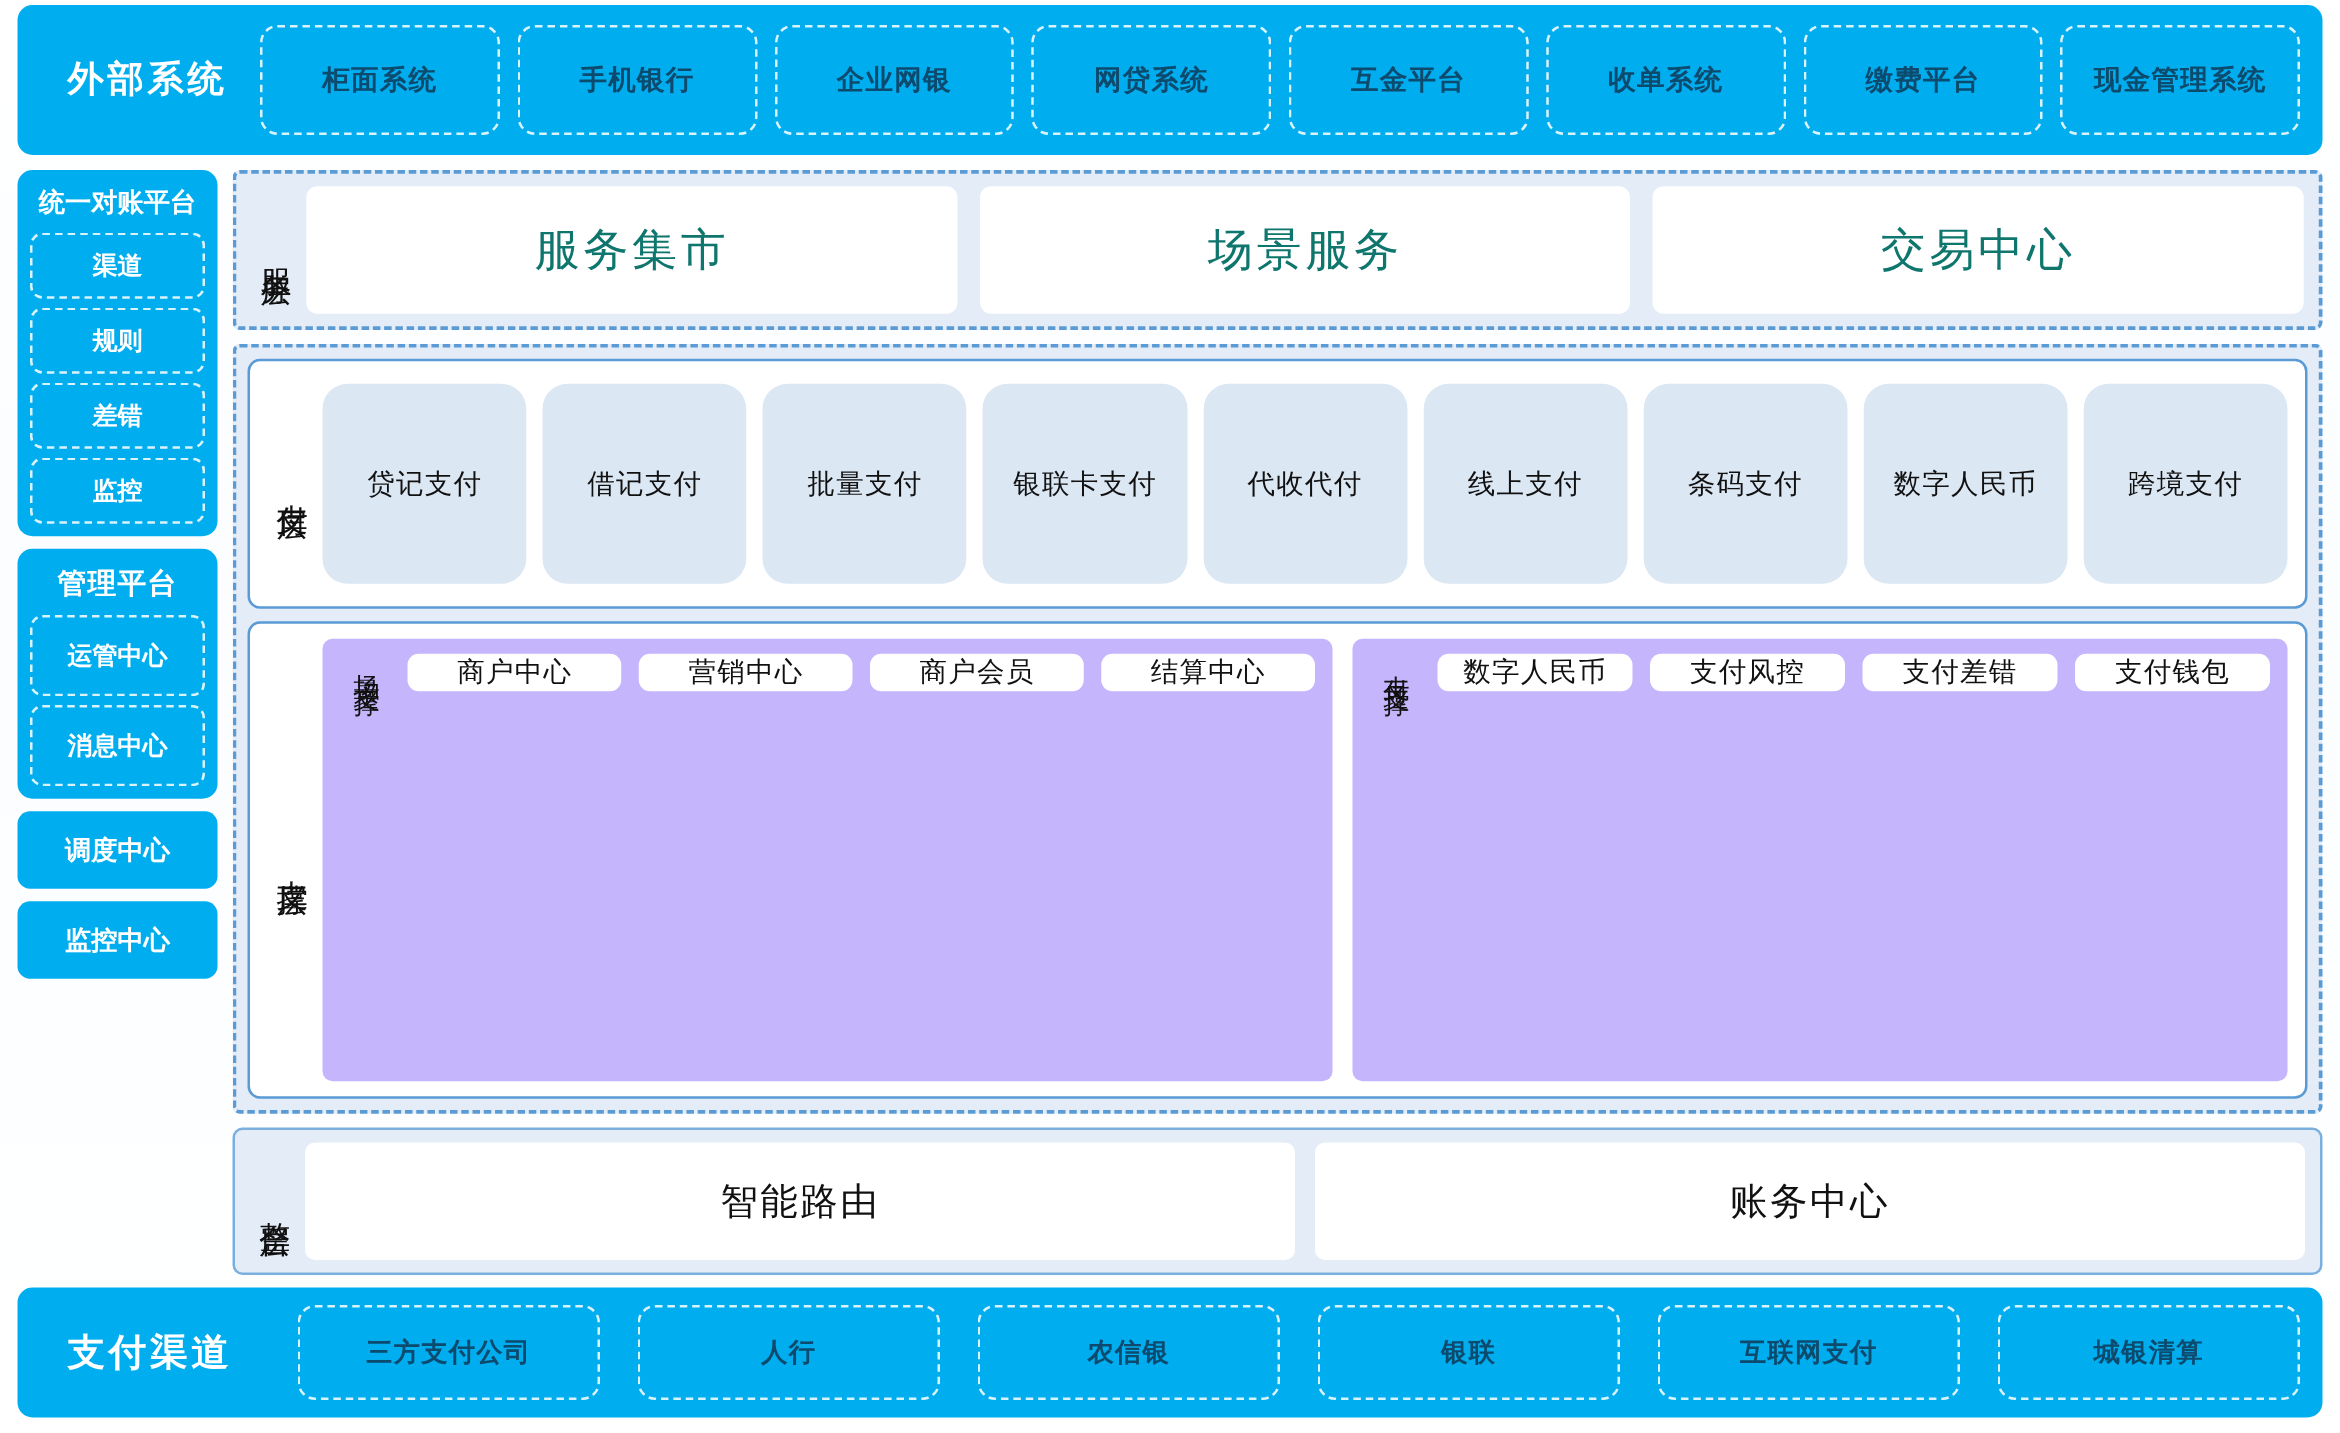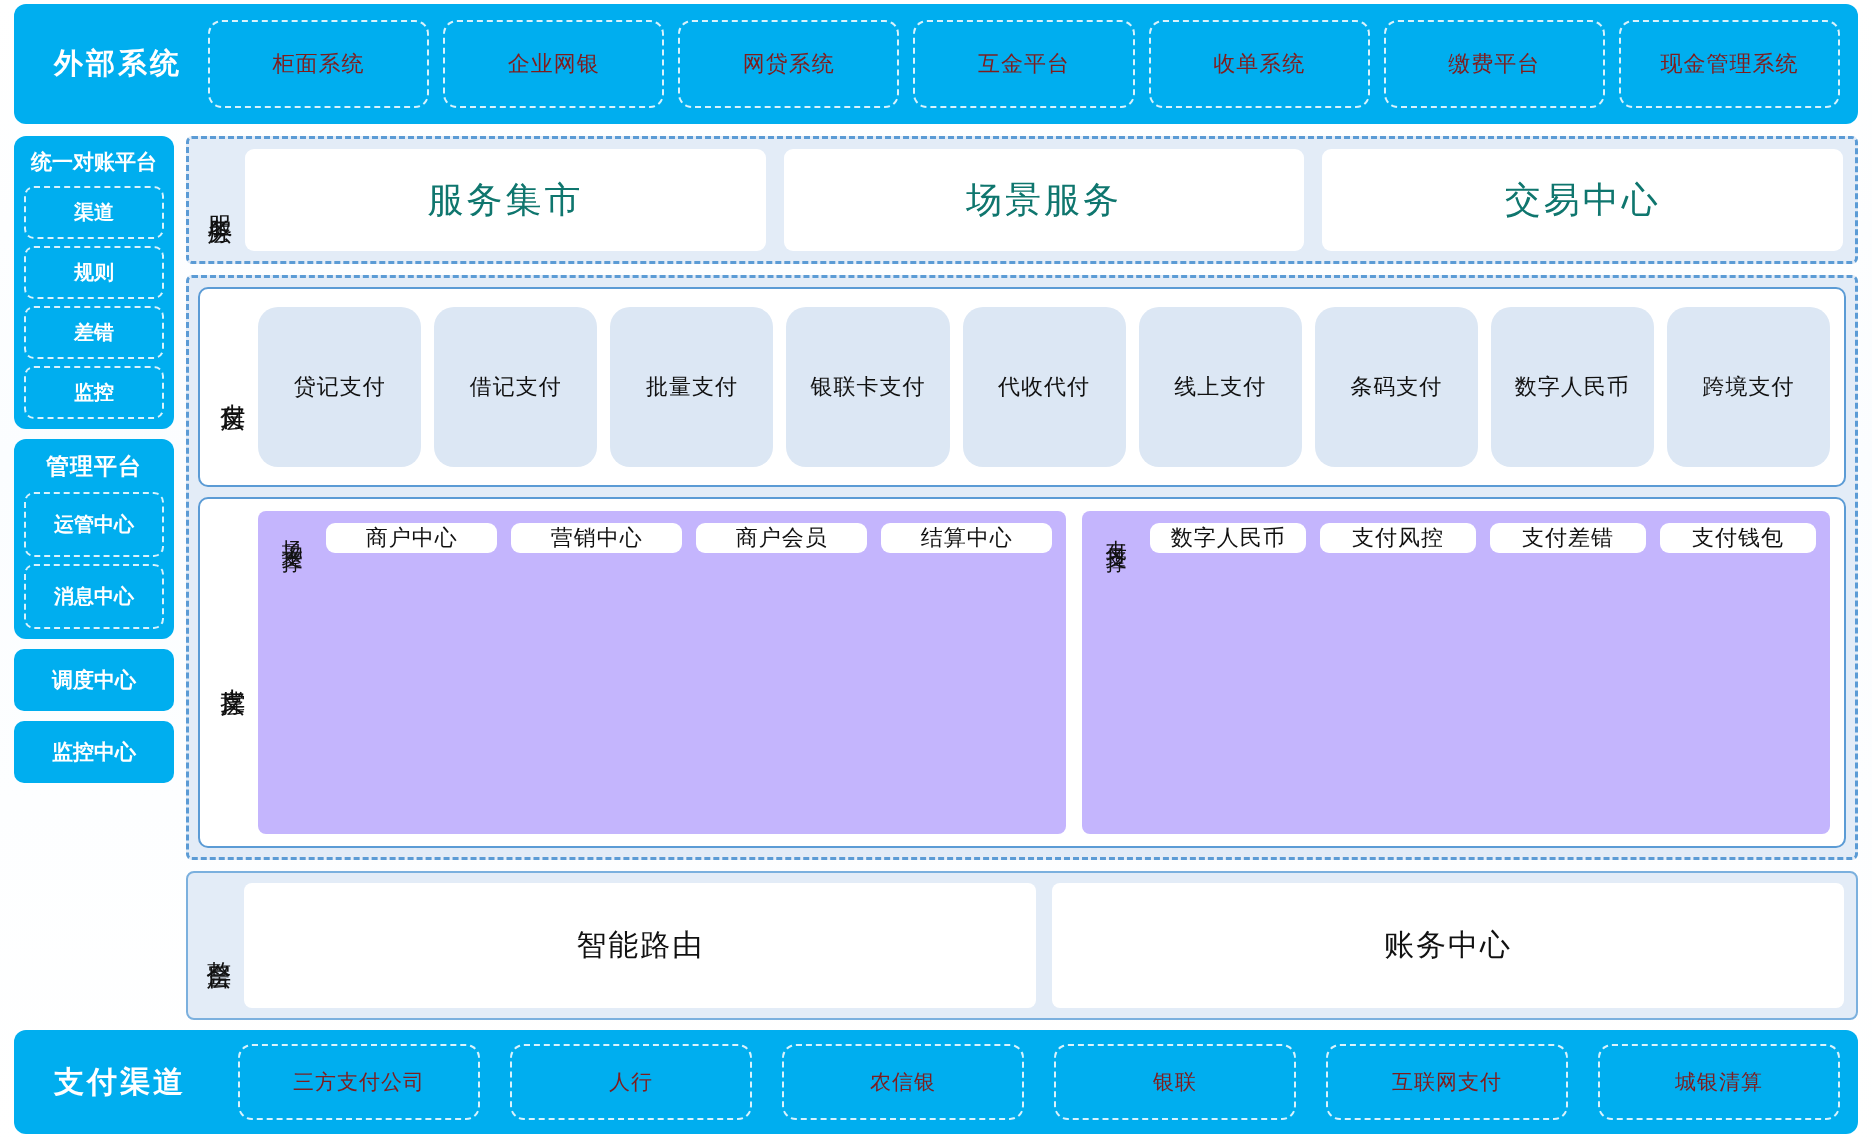--- a/index.html
+++ b/index.html
@@ -37,23 +37,23 @@
   .cyan-bar-items {
     display: flex; flex: 1; gap: 14px; height: 100%;
     align-items: center; padding: 14px 0;
   }
   .cyan-chip {
     flex: 1;
     height: 100%;
     border: 2px dashed rgba(255,255,255,.85);
     border-radius: 14px;
     display: flex; align-items: center; justify-content: center;
-    color: #7f1d1d;
+    color: #0c4a6e;
     font-size: 22px;
-    font-weight: 400;
+    font-weight: 700;
     letter-spacing: 1px;
     white-space: nowrap;
   }
 
   #external-bar { height: 120px; }
   #external-bar .cyan-bar-items { padding: 16px 0; }
   #channel-bar { height: 104px; margin-top: 10px; }
   #channel-bar .cyan-bar-title { font-size: 30px; }
   #channel-bar .cyan-bar-items { gap: 30px; padding: 14px 0 14px 26px; }
   #channel-bar .cyan-chip { font-size: 21px; }
@@ -194,38 +194,39 @@
     font-size: 22px; color: #111; letter-spacing: 1px; white-space: nowrap;
   }
 
   
   #integration-layer {
     border: 2.5px solid #7bb0de;
     border-radius: 8px;
     background: #e3ecf7;
     display: flex; align-items: stretch;
     padding: 10px 12px;
-    height: 149px; flex: none;
+    height: 118px; flex: none;
   }
   .integration-cards { display: flex; flex: 1; gap: 16px; }
   .integration-card {
     flex: 1; background: #ffffff; border-radius: 8px;
     display: flex; align-items: center; justify-content: center;
     font-size: 30px; color: #111; letter-spacing: 2px; white-space: nowrap;
   }
 </style>
 </head>
 <body>
 
 <div class="page">
 
   <div class="cyan-bar" id="external-bar">
     <div class="cyan-bar-title">外部系统</div>
     <div class="cyan-bar-items">
       <div class="cyan-chip">柜面系统</div>
+      <div class="cyan-chip">手机银行</div>
       <div class="cyan-chip">企业网银</div>
       <div class="cyan-chip">网贷系统</div>
       <div class="cyan-chip">互金平台</div>
       <div class="cyan-chip">收单系统</div>
       <div class="cyan-chip">缴费平台</div>
       <div class="cyan-chip">现金管理系统</div>
     </div>
   </div>
 
   <div class="middle">

